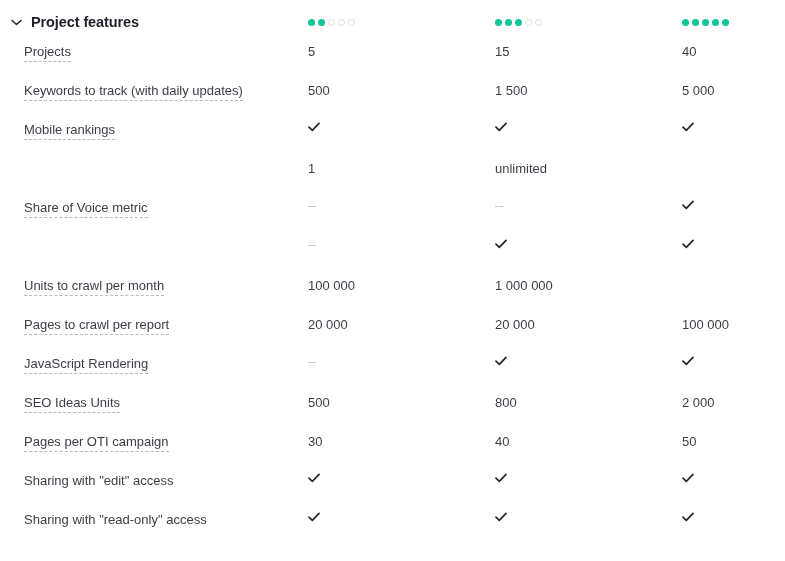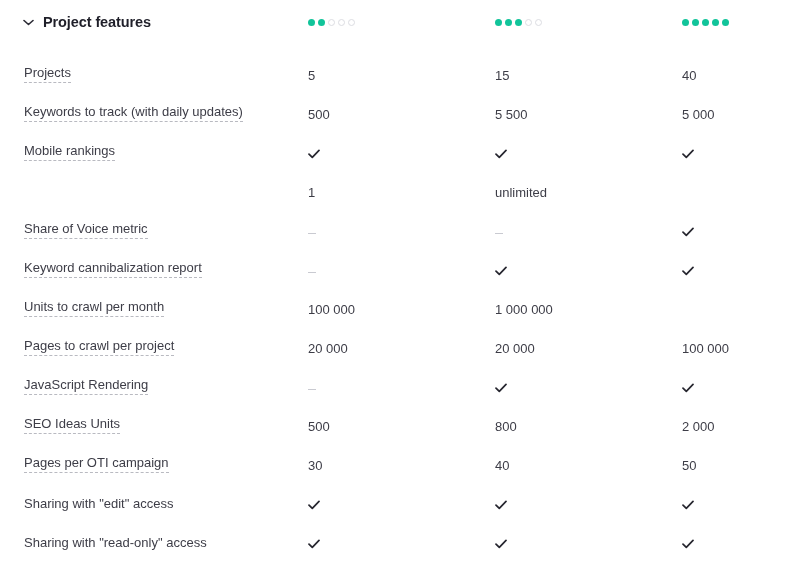--- a/index.html
+++ b/index.html
@@ -18,21 +18,21 @@
   .feature-table {
     width: 785px;
     box-sizing: border-box;
   }
 
   
   .section-header {
     display: flex;
     align-items: center;
     height: 44px;
-    padding-left: 20px;
+    padding-left: 8px;
     box-sizing: border-box;
   }
   .chevron-btn {
     width: 16px;
     height: 16px;
     flex: 0 0 16px;
     display: flex;
     align-items: center;
     justify-content: center;
     cursor: pointer;
@@ -73,21 +73,21 @@
     border-radius: 50%;
     box-sizing: border-box;
   }
   .dot.on  { background: #11c49a; }
   .dot.off { background: #ffffff; border: 1px solid #dcdde2; }
 
   
   .rows { }
   .frow {
     display: flex;
-    align-items: flex-end;
+    align-items: flex-start;
     height: 39px;
     padding-left: 24px;
     box-sizing: border-box;
   }
   .fname {
     font-size: 13px;
     color: #3d3d47;
     line-height: 1.2;
     white-space: nowrap;
   }
@@ -191,21 +191,21 @@
           </div>
         </div>
       </div>
       <div class="frow">
         <span class="fname hinted">Keywords to track (with daily updates)</span>
         <div class="fvals">
           <div class="fcell">
             <span>500</span>
           </div>
           <div class="fcell">
-            <span>5 500</span>
+            <span>1 500</span>
           </div>
           <div class="fcell">
             <span>5 000</span>
           </div>
         </div>
       </div>
       <div class="frow">
         <span class="fname hinted">Mobile rankings</span>
         <div class="fvals">
           <div class="fcell">
@@ -253,21 +253,20 @@
           <div class="fcell">
             <span class="check">
               <svg width="12" height="10" viewBox="0 0 12 10" fill="none" aria-hidden="true">
                 <path d="M1 5.2L4.3 8.4L11 1.4" stroke="#26262f" stroke-width="1.7" stroke-linecap="round" stroke-linejoin="round"></path>
               </svg>
             </span>
           </div>
         </div>
       </div>
       <div class="frow">
-        <span class="fname hinted">Keyword cannibalization report</span>
         <div class="fvals">
           <div class="fcell">
             <span class="dash"></span>
           </div>
           <div class="fcell">
             <span class="check">
               <svg width="12" height="10" viewBox="0 0 12 10" fill="none" aria-hidden="true">
                 <path d="M1 5.2L4.3 8.4L11 1.4" stroke="#26262f" stroke-width="1.7" stroke-linecap="round" stroke-linejoin="round"></path>
               </svg>
             </span>
@@ -286,21 +285,21 @@
         <div class="fvals">
           <div class="fcell">
             <span>100 000</span>
           </div>
           <div class="fcell">
             <span>1 000 000</span>
           </div>
         </div>
       </div>
       <div class="frow">
-        <span class="fname hinted">Pages to crawl per project</span>
+        <span class="fname hinted">Pages to crawl per report</span>
         <div class="fvals">
           <div class="fcell">
             <span>20 000</span>
           </div>
           <div class="fcell">
             <span>20 000</span>
           </div>
           <div class="fcell">
             <span>100 000</span>
           </div>

